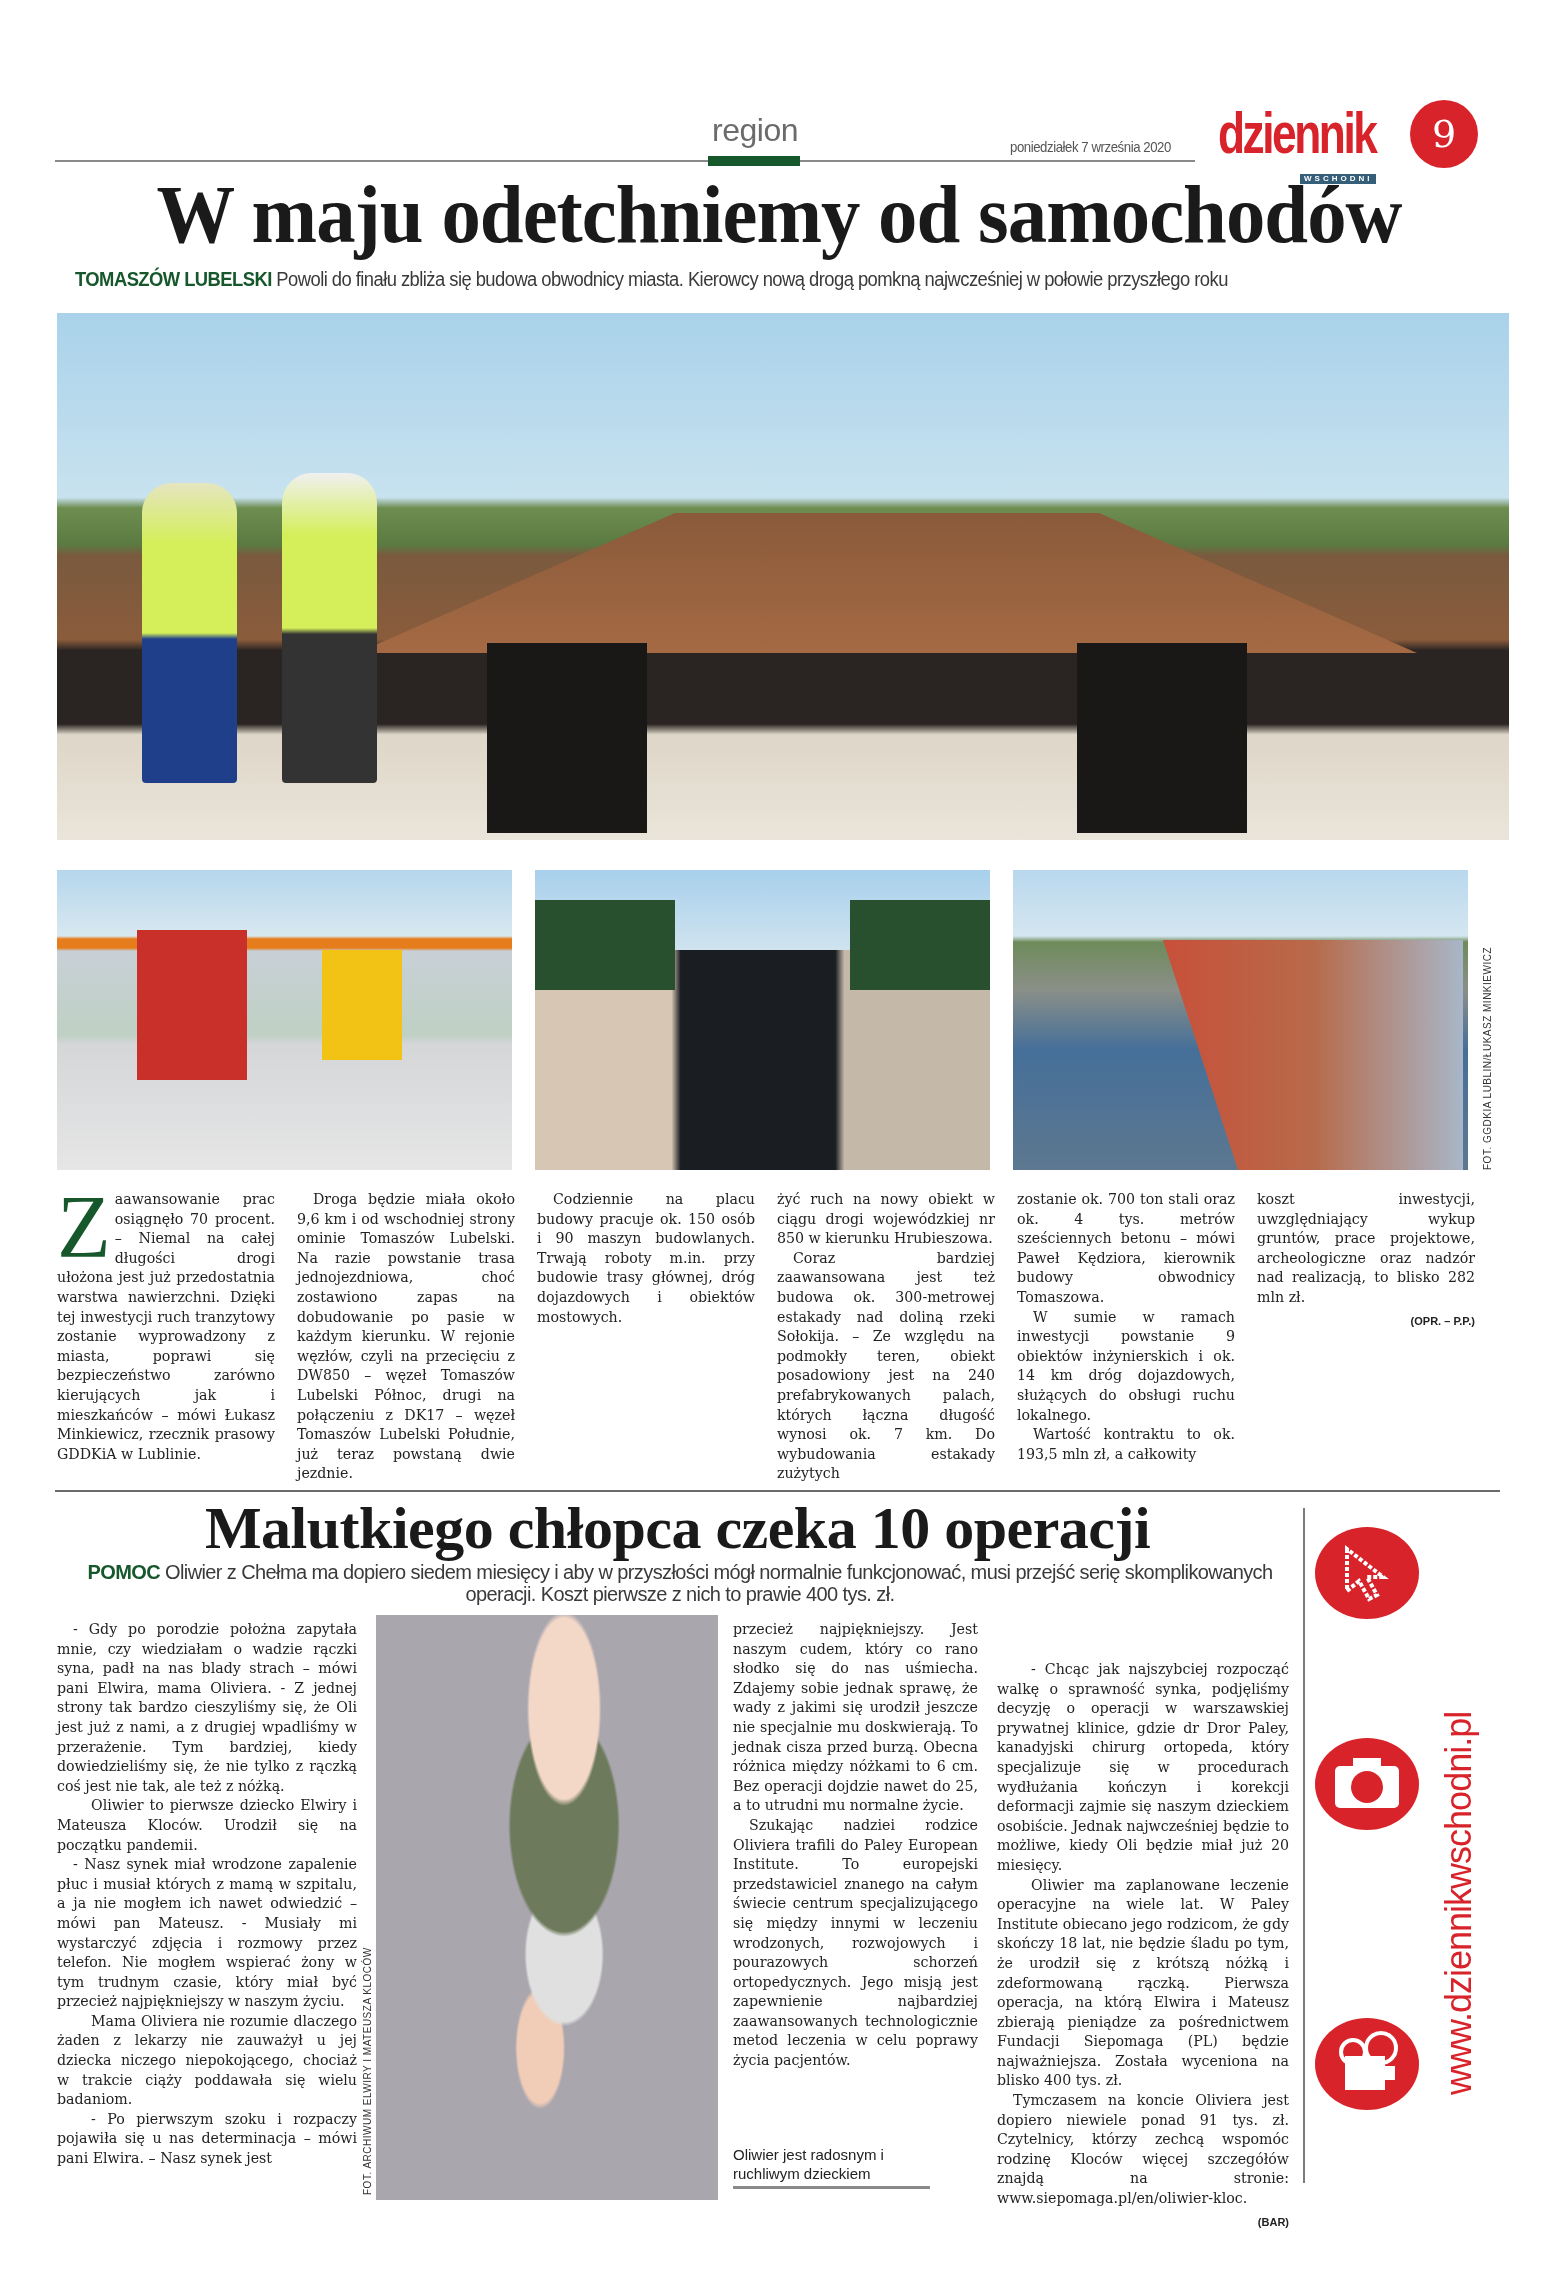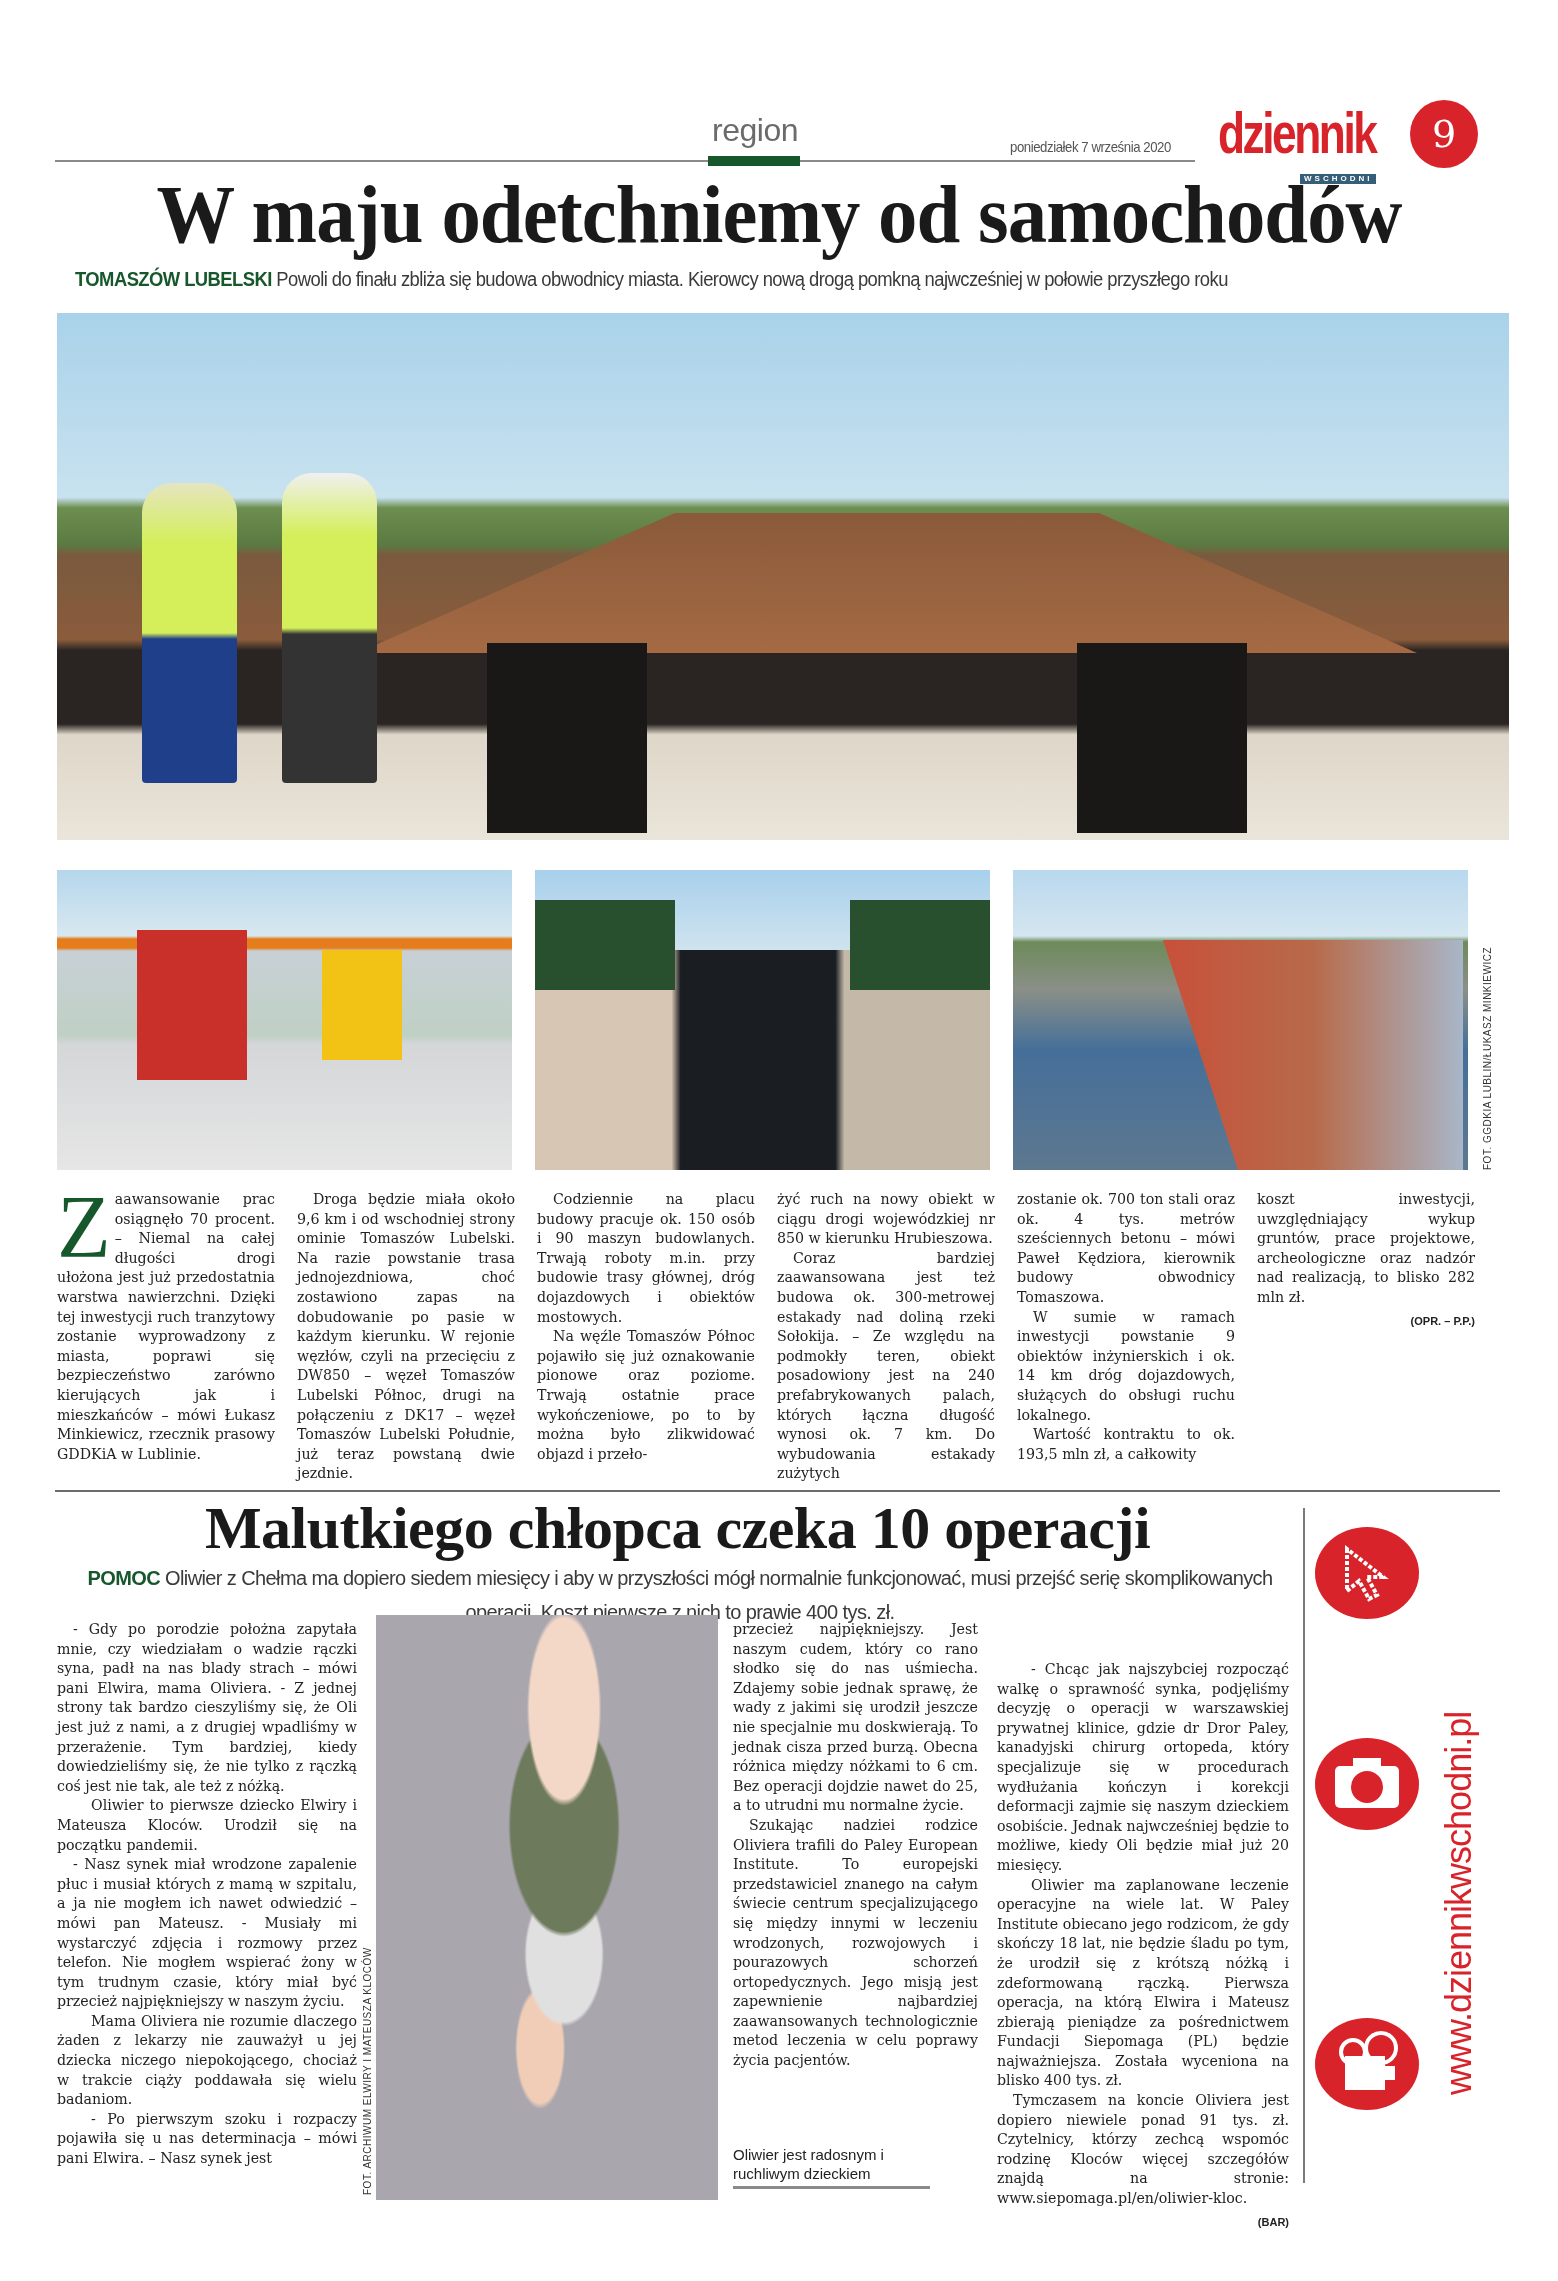--- a/index.html
+++ b/index.html
@@ -47,21 +47,21 @@
   .cols { position: absolute; font-family: "DejaVu Serif", serif; font-size: 14.2px; line-height: 19.6px; color: #222; text-align: justify; hyphens: manual; }
   .cols p { text-indent: 16px; }
   .cols p.noindent { text-indent: 0; }
   .dropcap { float: left; font-family: "Liberation Serif", serif; font-size: 88px; line-height: 70px; color: #17572c; margin: 2px 4px 0 0; }
   .sig { text-align: right; font-family: "Liberation Sans", sans-serif; font-weight: 700; font-size: 11px; margin-top: 4px; }
 
   .sep { position: absolute; left: 55px; top: 1490px; width: 1445px; height: 2px; background: #6b6b6b; }
 
   
   .h2 { position: absolute; left: 55px; top: 1494px; width: 1245px; text-align: center; font-family: "Liberation Serif", serif; font-weight: 700; font-size: 60px; letter-spacing: -0.5px; }
-  .lead2 { position: absolute; left: 80px; top: 1561px; width: 1200px; text-align: center; font-family: "Liberation Sans", sans-serif; font-size: 20px; line-height: 34px; color: #3a3a3a; letter-spacing: -0.6px; }
+  .lead2 { position: absolute; left: 80px; top: 1561px; width: 1200px; text-align: center; font-family: "Liberation Sans", sans-serif; font-size: 20px; line-height: 22px; color: #3a3a3a; letter-spacing: -0.6px; }
   .lead2 .kicker { color: #17572c; font-weight: 700; }
   .photo-baby { left: 376px; top: 1615px; width: 342px; height: 585px;
     background: radial-gradient(ellipse at 55% 16%, #f3d8c8 0 13%, transparent 14%),
                 radial-gradient(ellipse at 55% 36%, #6d7a5c 0 20%, transparent 21%),
                 radial-gradient(ellipse at 55% 58%, #e0e0e0 0 14%, transparent 15%),
                 radial-gradient(ellipse at 48% 74%, #f1cdb8 0 9%, transparent 10%),
                 #a9a6ae; }
   .caption { position: absolute; left: 733px; top: 2145px; width: 197px; font-family: "Liberation Sans", sans-serif; font-size: 15px; line-height: 19px; color: #222; border-bottom: 3px solid #8a8a8a; padding-bottom: 3px; }
 
   .vline { position: absolute; left: 1303px; top: 1508px; width: 2px; height: 675px; background: #7a7a7a; }
@@ -109,21 +109,20 @@
 
 <div class="cols" style="left:57px; top:1190px; width:218px;">
   <span class="dropcap">Z</span>
   <p class="noindent">aawansowanie prac osiągnęło 70 procent. – Niemal na całej długości drogi ułożona jest już przedostatnia warstwa nawierzchni. Dzięki tej inwestycji ruch tranzytowy zostanie wyprowadzony z miasta, poprawi się bezpieczeństwo zarówno kierujących jak i mieszkańców – mówi Łukasz Minkiewicz, rzecznik prasowy GDDKiA w Lublinie.</p>
 </div>
 <div class="cols" style="left:297px; top:1190px; width:218px;">
   <p>Droga będzie miała około 9,6 km i od wschodniej strony ominie Tomaszów Lubelski. Na razie powstanie trasa jednojezdniowa, choć zostawiono zapas na dobudowanie po pasie w każdym kierunku. W rejonie węzłów, czyli na przecięciu z DW850 – węzeł Tomaszów Lubelski Północ, drugi na połączeniu z DK17 – węzeł Tomaszów Lubelski Południe, już teraz powstaną dwie jezdnie.</p>
 </div>
 <div class="cols" style="left:537px; top:1190px; width:218px;">
   <p>Codziennie na placu budowy pracuje ok. 150 osób i 90 maszyn budowlanych. Trwają roboty m.in. przy budowie trasy głównej, dróg dojazdowych i obiektów mostowych.</p>
-  <p>Na węźle Tomaszów Północ pojawiło się już oznakowanie pionowe oraz poziome. Trwają ostatnie prace wykończeniowe, po to by można było zlikwidować objazd i przeło-</p>
 </div>
 <div class="cols" style="left:777px; top:1190px; width:218px;">
   <p class="noindent">żyć ruch na nowy obiekt w ciągu drogi wojewódzkiej nr 850 w kierunku Hrubieszowa.</p>
   <p>Coraz bardziej zaawansowana jest też budowa ok. 300-metrowej estakady nad doliną rzeki Sołokija. – Ze względu na podmokły teren, obiekt posadowiony jest na 240 prefabrykowanych palach, których łączna długość wynosi ok. 7 km. Do wybudowania estakady zużytych</p>
 </div>
 <div class="cols" style="left:1017px; top:1190px; width:218px;">
   <p class="noindent">zostanie ok. 700 ton stali oraz ok. 4 tys. metrów sześciennych betonu – mówi Paweł Kędziora, kierownik budowy obwodnicy Tomaszowa.</p>
   <p>W sumie w ramach inwestycji powstanie 9 obiektów inżynierskich i ok. 14 km dróg dojazdowych, służących do obsługi ruchu lokalnego.</p>
   <p>Wartość kontraktu to ok. 193,5 mln zł, a całkowity</p>
 </div>

